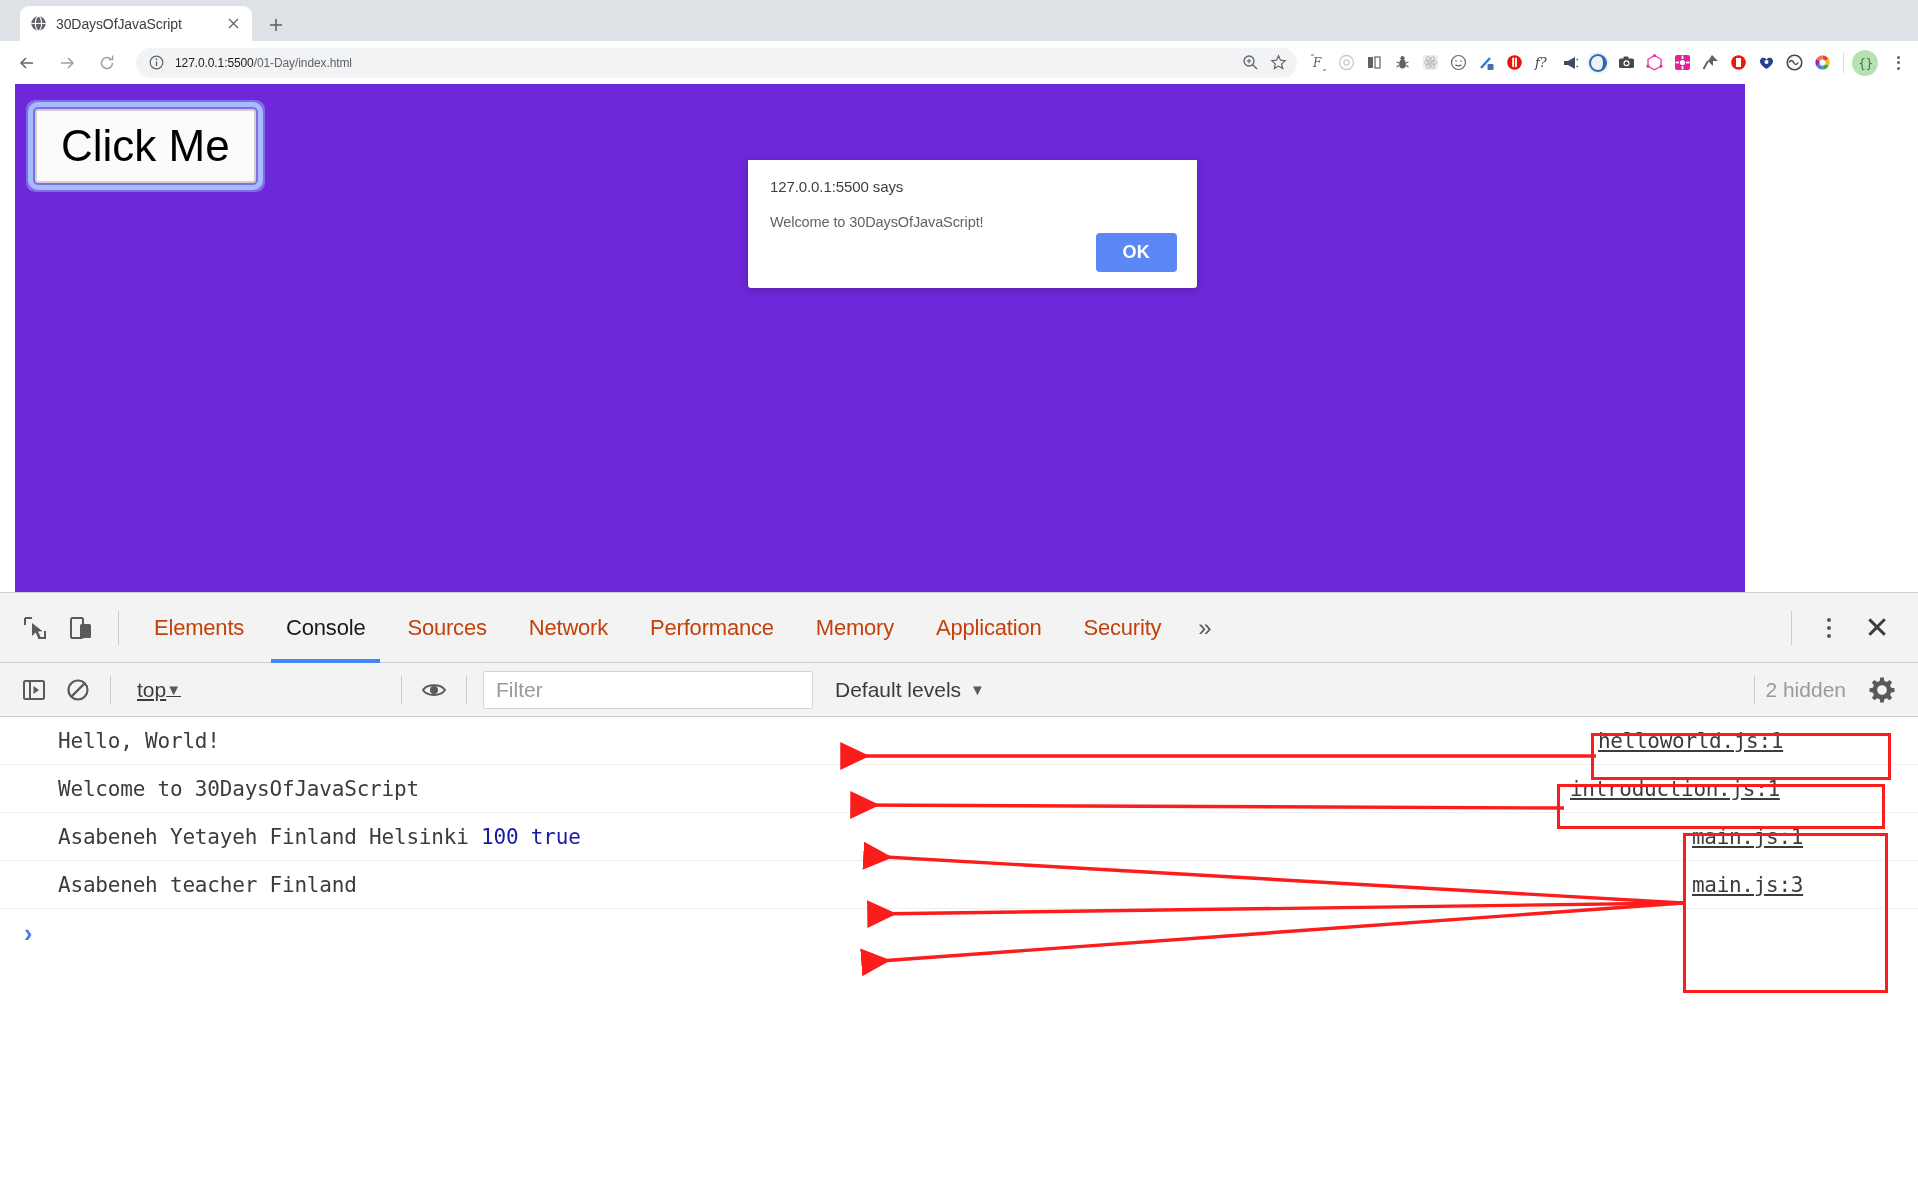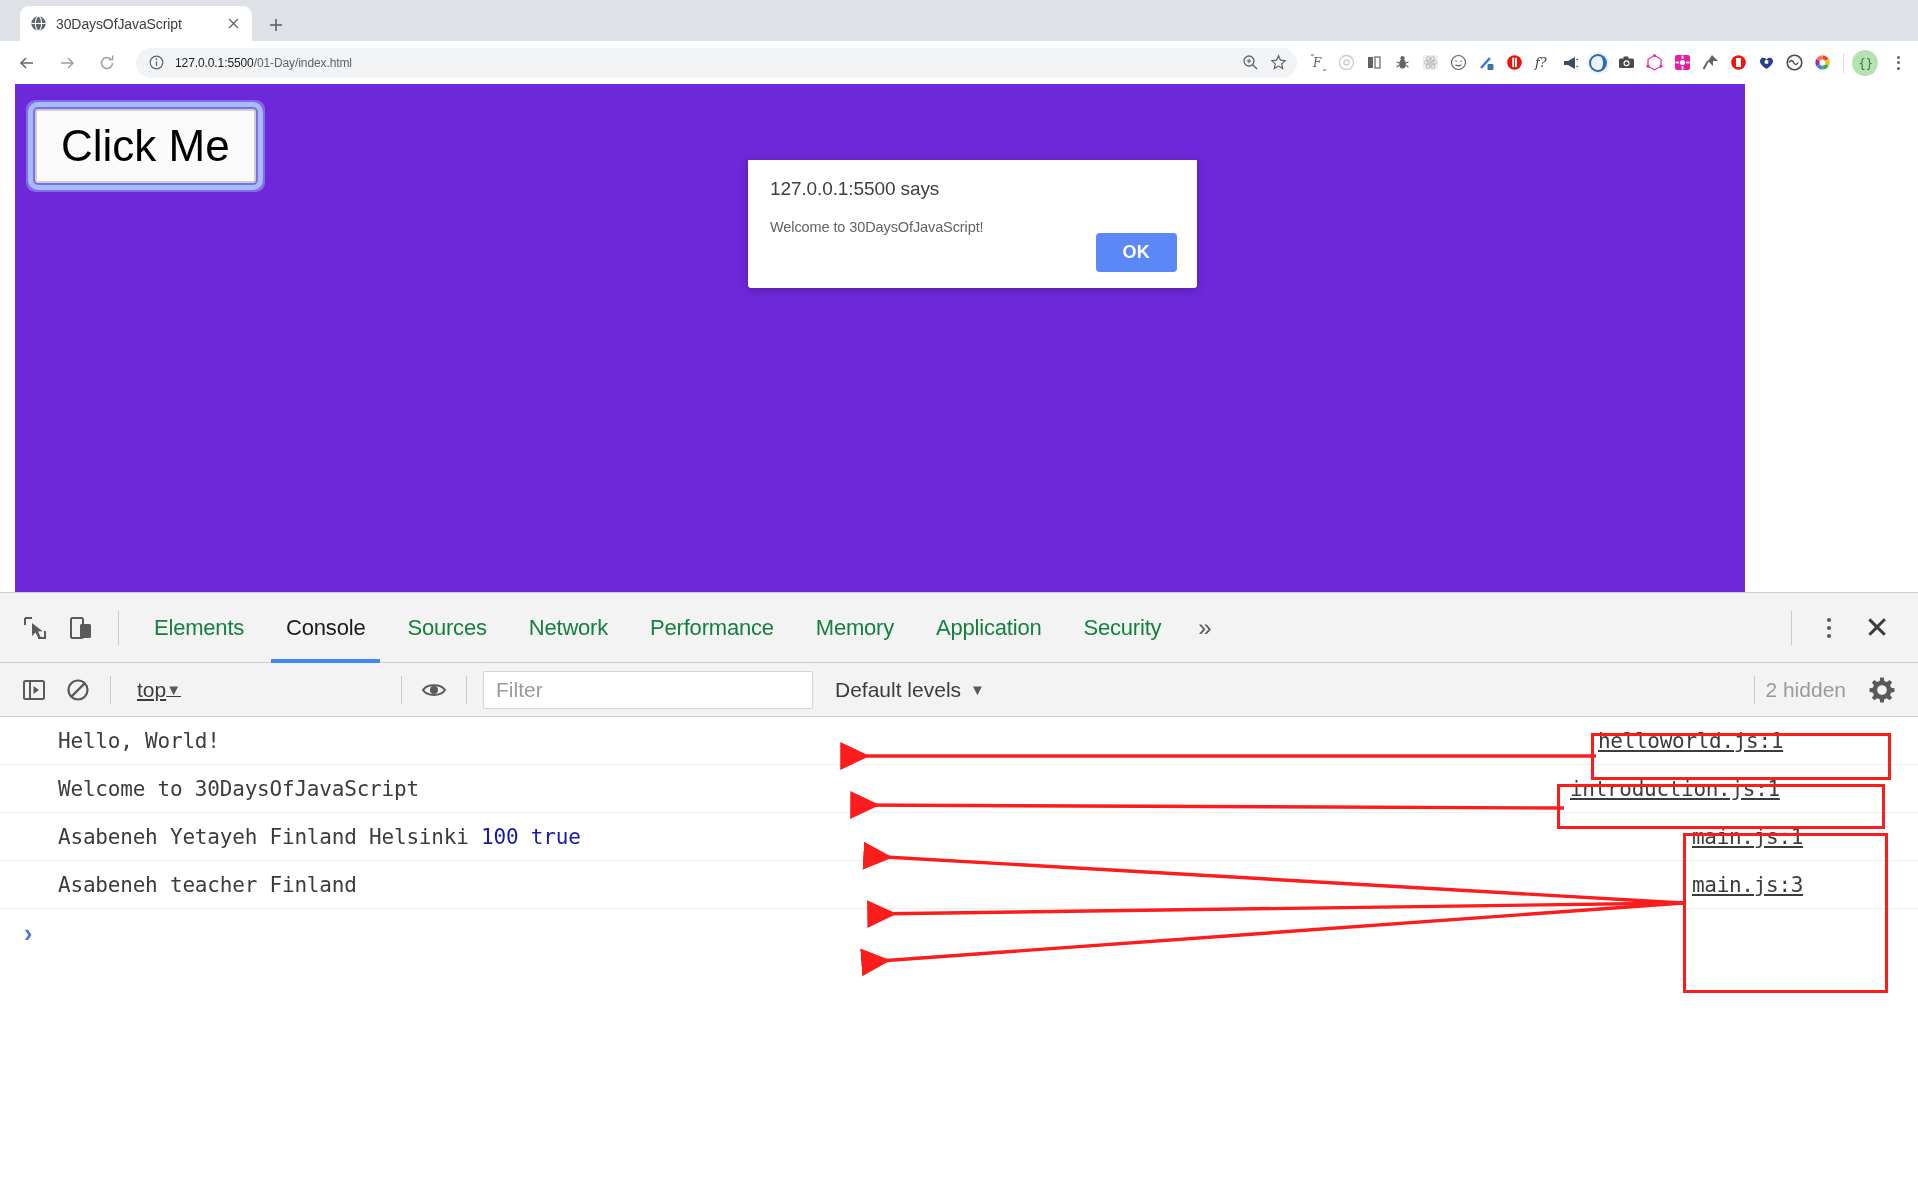--- a/index.html
+++ b/index.html
@@ -135,21 +135,21 @@
   .alert-dialog {
     position: absolute;
     left: 733px; top: 76px;
     width: 449px; height: 128px;
     background: #ffffff;
     border-radius: 0 0 3px 3px;
     box-shadow: 0 2px 10px rgba(0,0,0,0.22), 0 0 1px rgba(0,0,0,0.25);
     padding: 18px 22px 0 22px;
   }
   .alert-origin {
-    font-size: 19px; color: #3c4043; letter-spacing: -0.1px;
+    font-size: 15px; color: #3c4043; letter-spacing: -0.1px;
     margin-bottom: 19px;
   }
   .alert-message {
     font-size: 14.5px; color: #5f6368; letter-spacing: -0.1px;
   }
   .alert-actions {
     position: absolute; right: 20px; bottom: 16px;
   }
   .alert-ok {
     background: #5b87f7; color: #ffffff;
@@ -177,21 +177,21 @@
     width: 46px; height: 46px;
     display: flex; align-items: center; justify-content: center;
     color: #5a5a5a; flex: 0 0 auto;
   }
   .dt-icon-btn.first { margin-left: 12px; }
   .dt-vsep { width: 1px; height: 34px; background: #cacaca; margin: 0 14px; flex: 0 0 1px; }
   .dt-tab {
     position: relative;
     height: 70px; padding: 0 21px;
     display: flex; align-items: center;
-    font-size: 22px; color: #15803d;
+    font-size: 22px; color: #c2410c;
     letter-spacing: -0.2px;
     flex: 0 0 auto;
   }
   .dt-tab.active { color: #1a1a1a; }
   .dt-tab.active::after {
     content: ""; position: absolute; left: 6px; right: 6px; bottom: 0;
     height: 4px; background: #4285f4;
   }
   .dt-more {
     height: 70px; padding: 0 16px;

